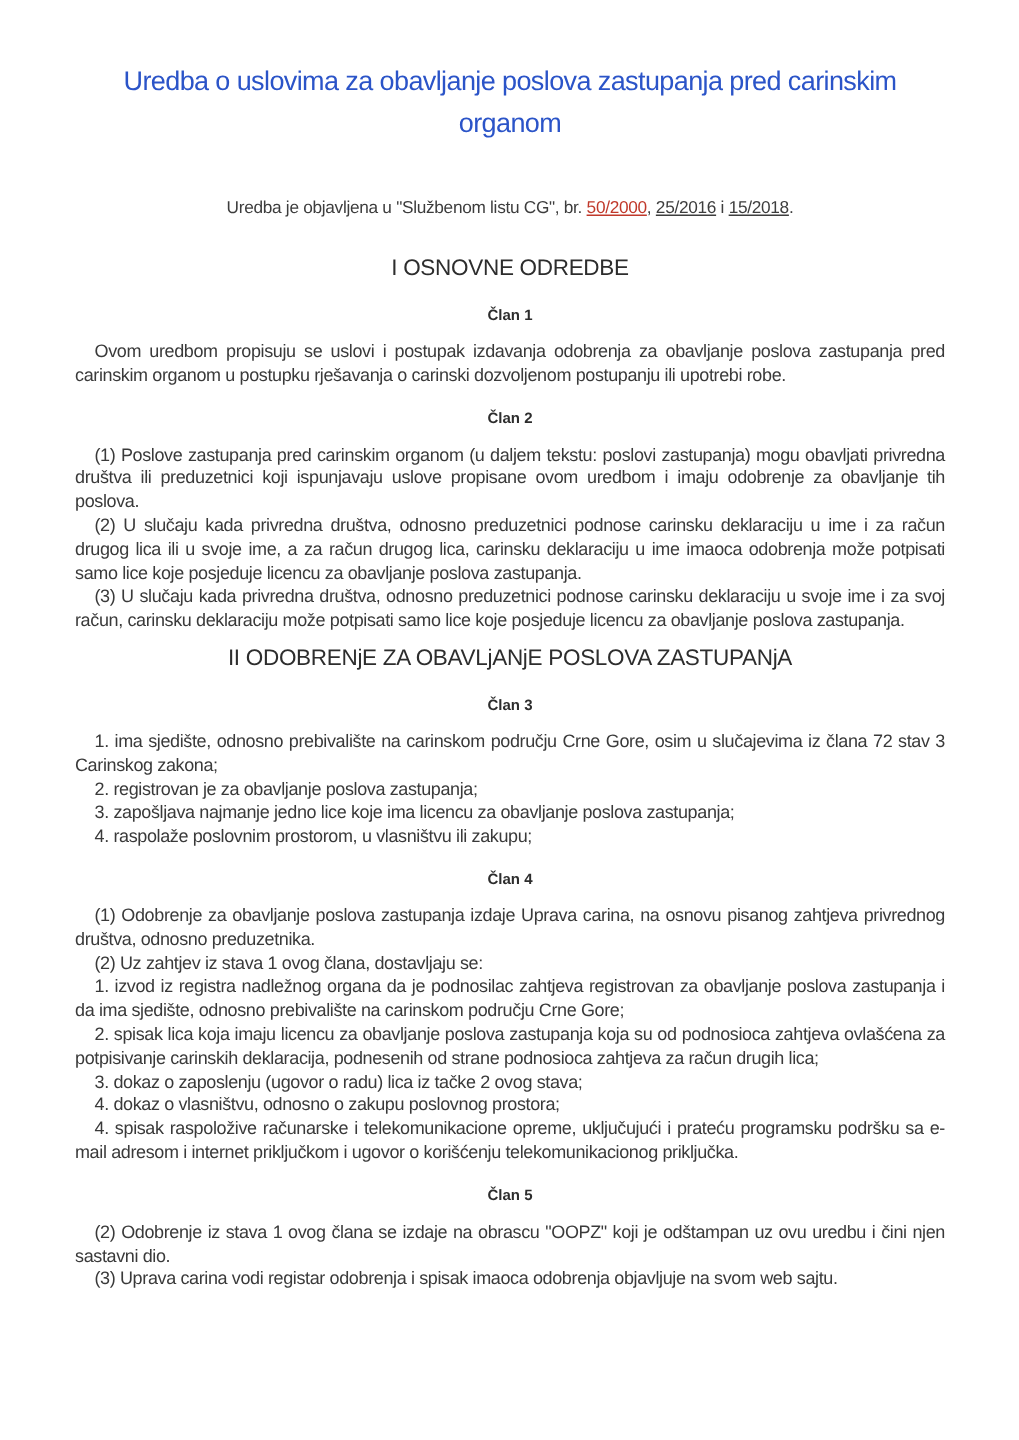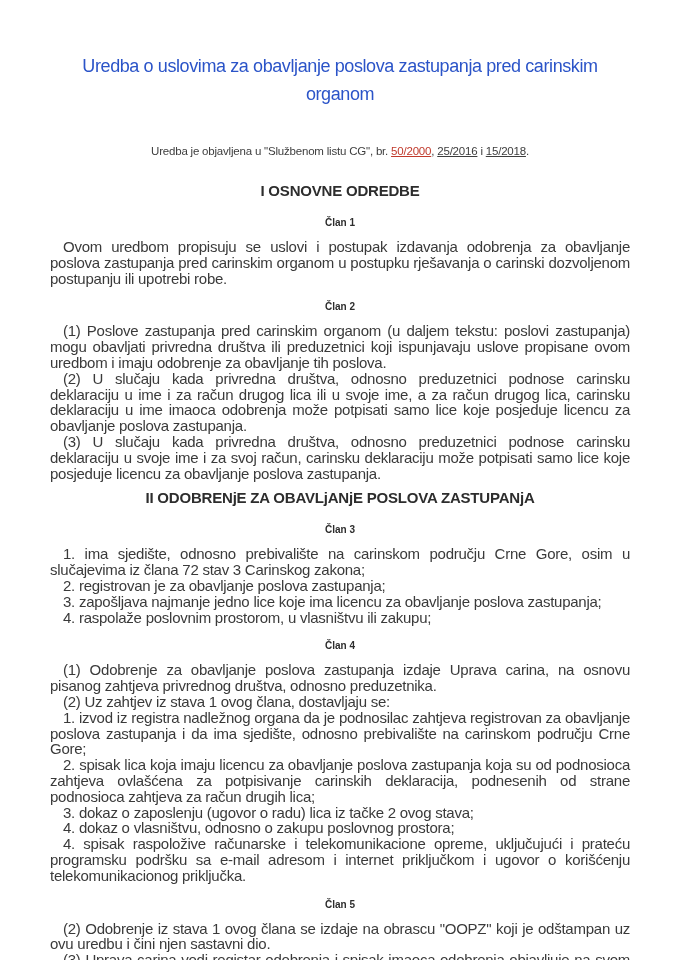--- a/index.html
+++ b/index.html
@@ -17,58 +17,58 @@
     height: 960px;
     padding: 40px 49px 0 50px;
   }
   .doc-title {
     font-size: 18px;
     line-height: 28px;
     font-weight: 500;
     letter-spacing: -0.4px;
     color: #2b54c8;
     text-align: center;
-    margin: 12px auto;
+    margin: 0 auto;
     max-width: 600px;
   }
   .pub-line {
     margin: 36px 0 24px;
     font-size: 11.5px;
     line-height: 14px;
     letter-spacing: -0.2px;
     text-align: center;
     color: #3d3d3d;
     text-indent: 0;
   }
   .gazette-link {
     color: #3d3d3d;
     text-decoration: underline;
     cursor: pointer;
   }
   .gazette-link.red { color: #c0392b; }
   .section-heading {
     font-size: 15px;
     line-height: 18px;
-    font-weight: 700;
+    font-weight: 400;
     letter-spacing: -0.2px;
     color: #2d2d2d;
     text-align: center;
     margin: 8px 0 16px;
   }
   .article-title {
     font-size: 10px;
     line-height: 14px;
     font-weight: 700;
     color: #2d2d2d;
     text-align: center;
     margin: 14px 0 9px;
   }
   .body-text p {
     margin: 0;
-    font-size: 15px;
+    font-size: 12px;
     line-height: 15.8px;
     letter-spacing: -0.25px;
     text-align: justify;
     text-indent: 13px;
     color: #3a3a3a;
   }
 </style>
 </head>
 <body>
 

